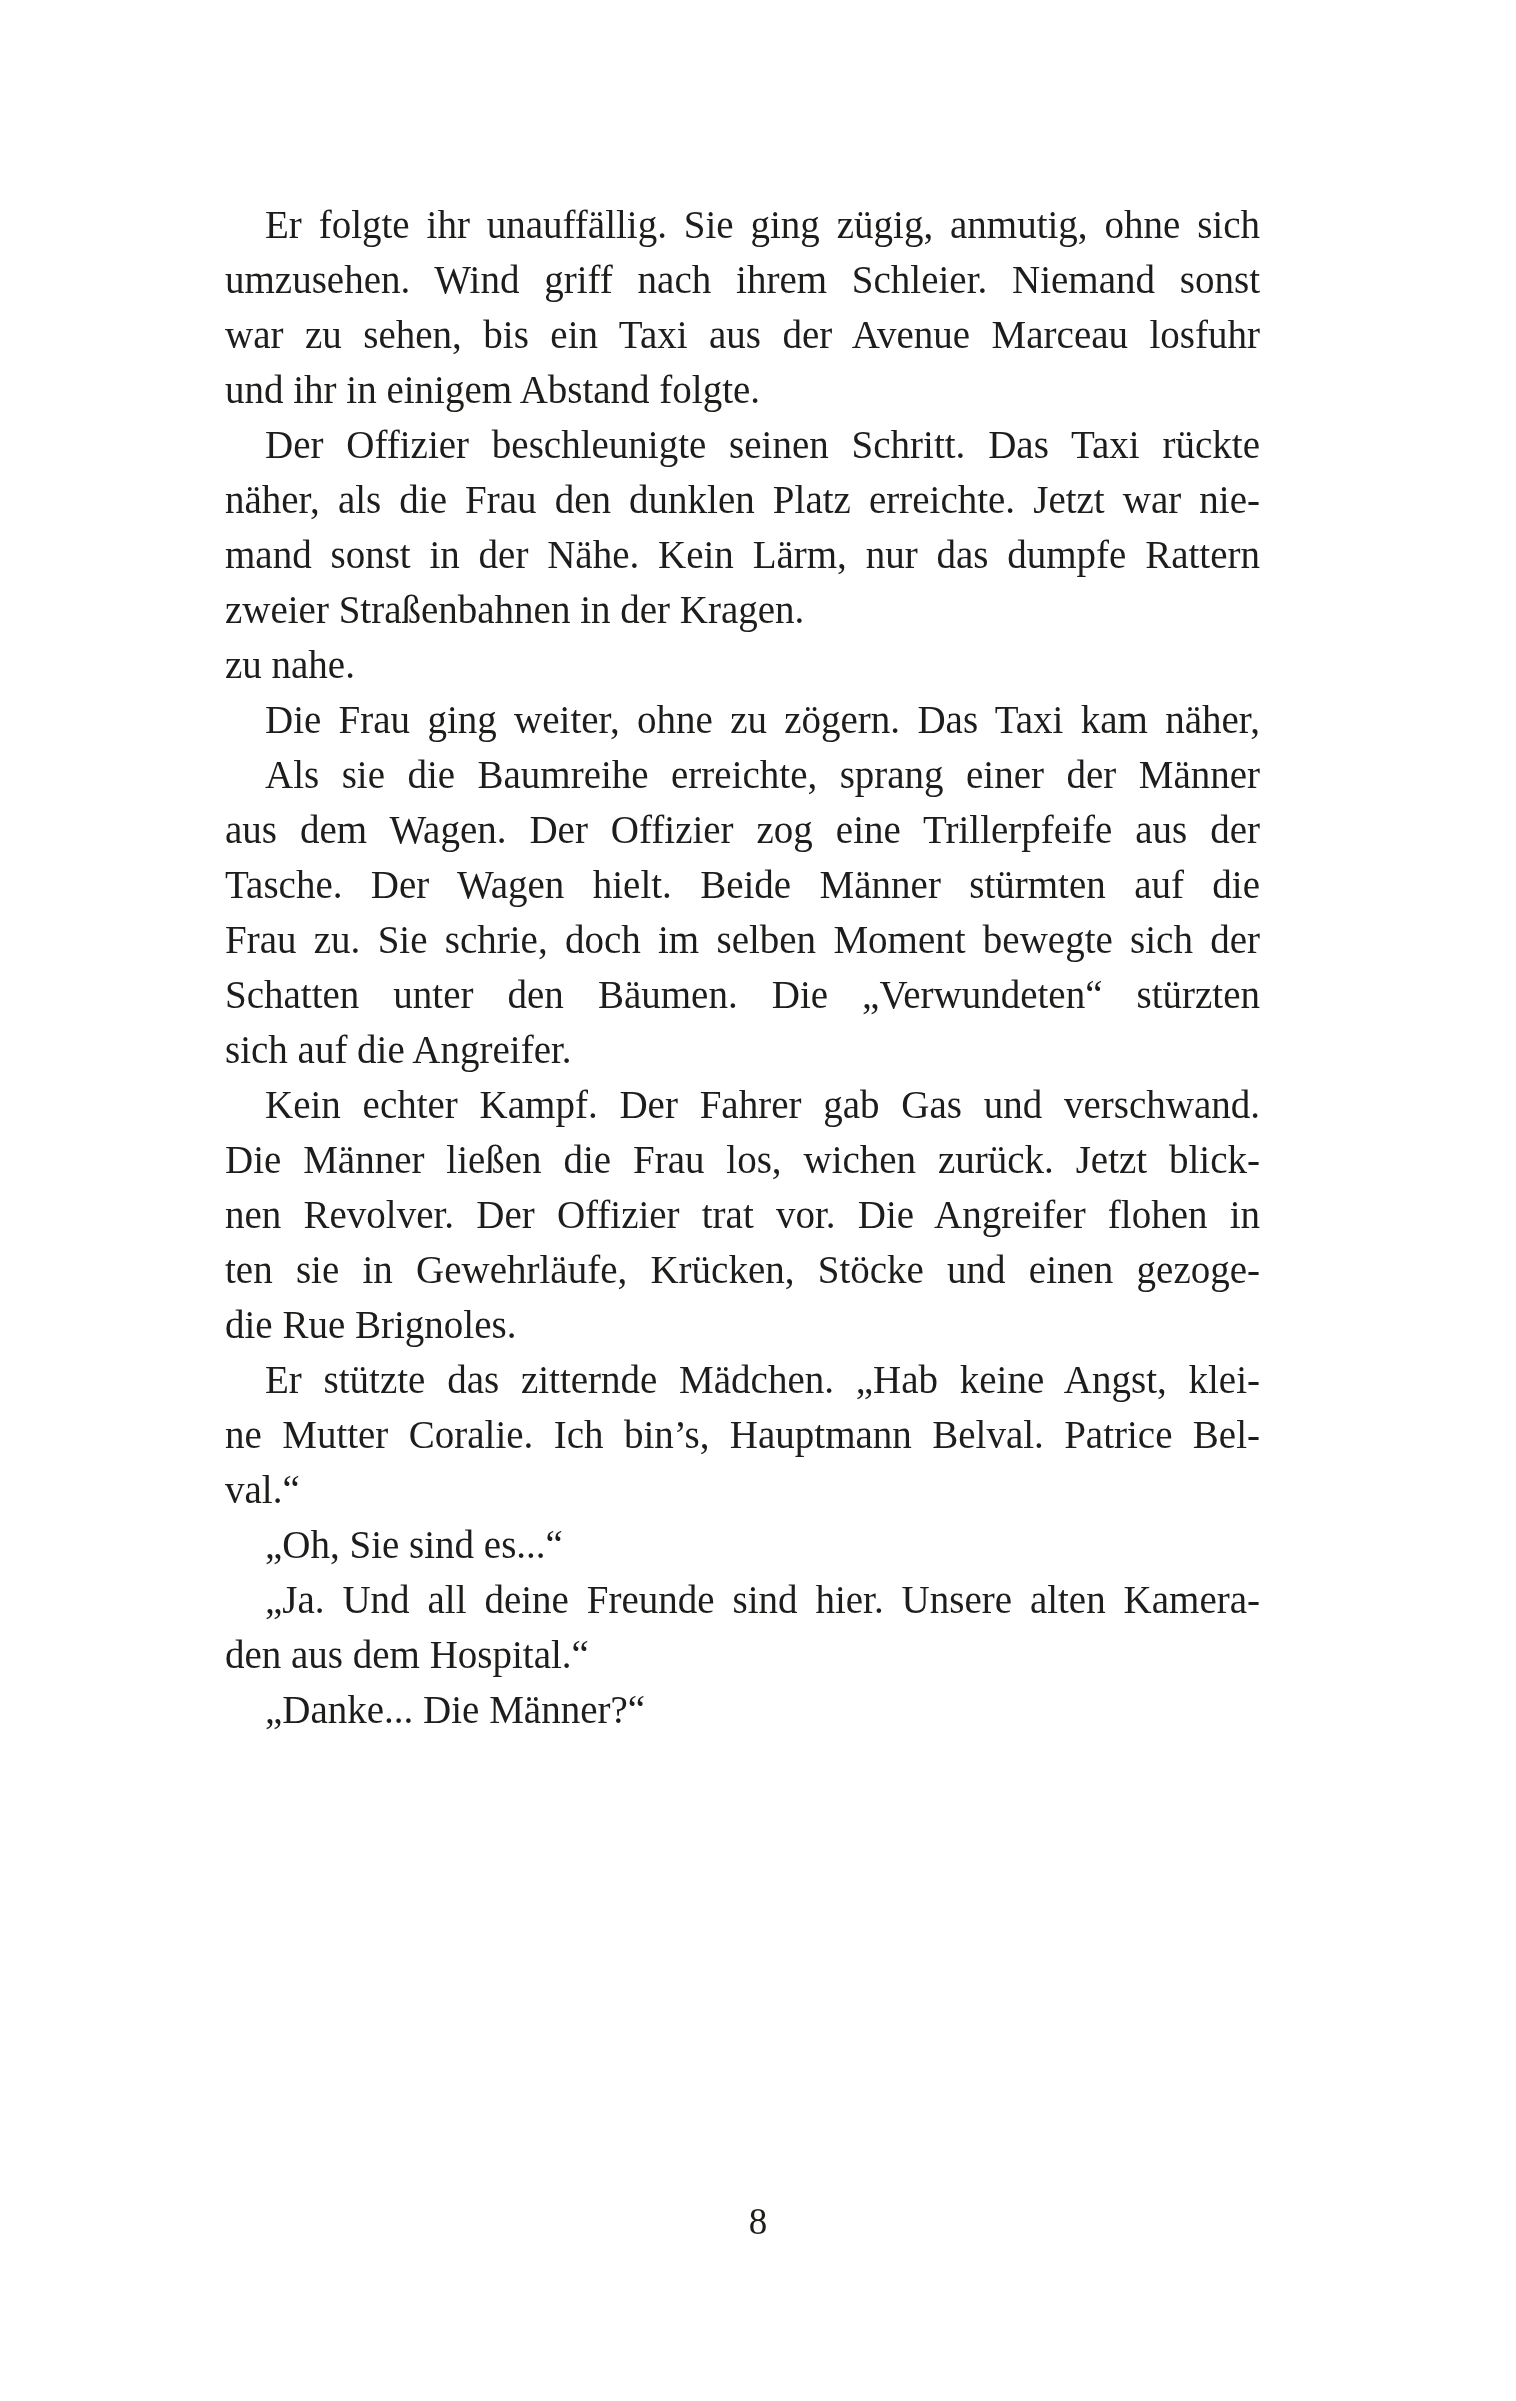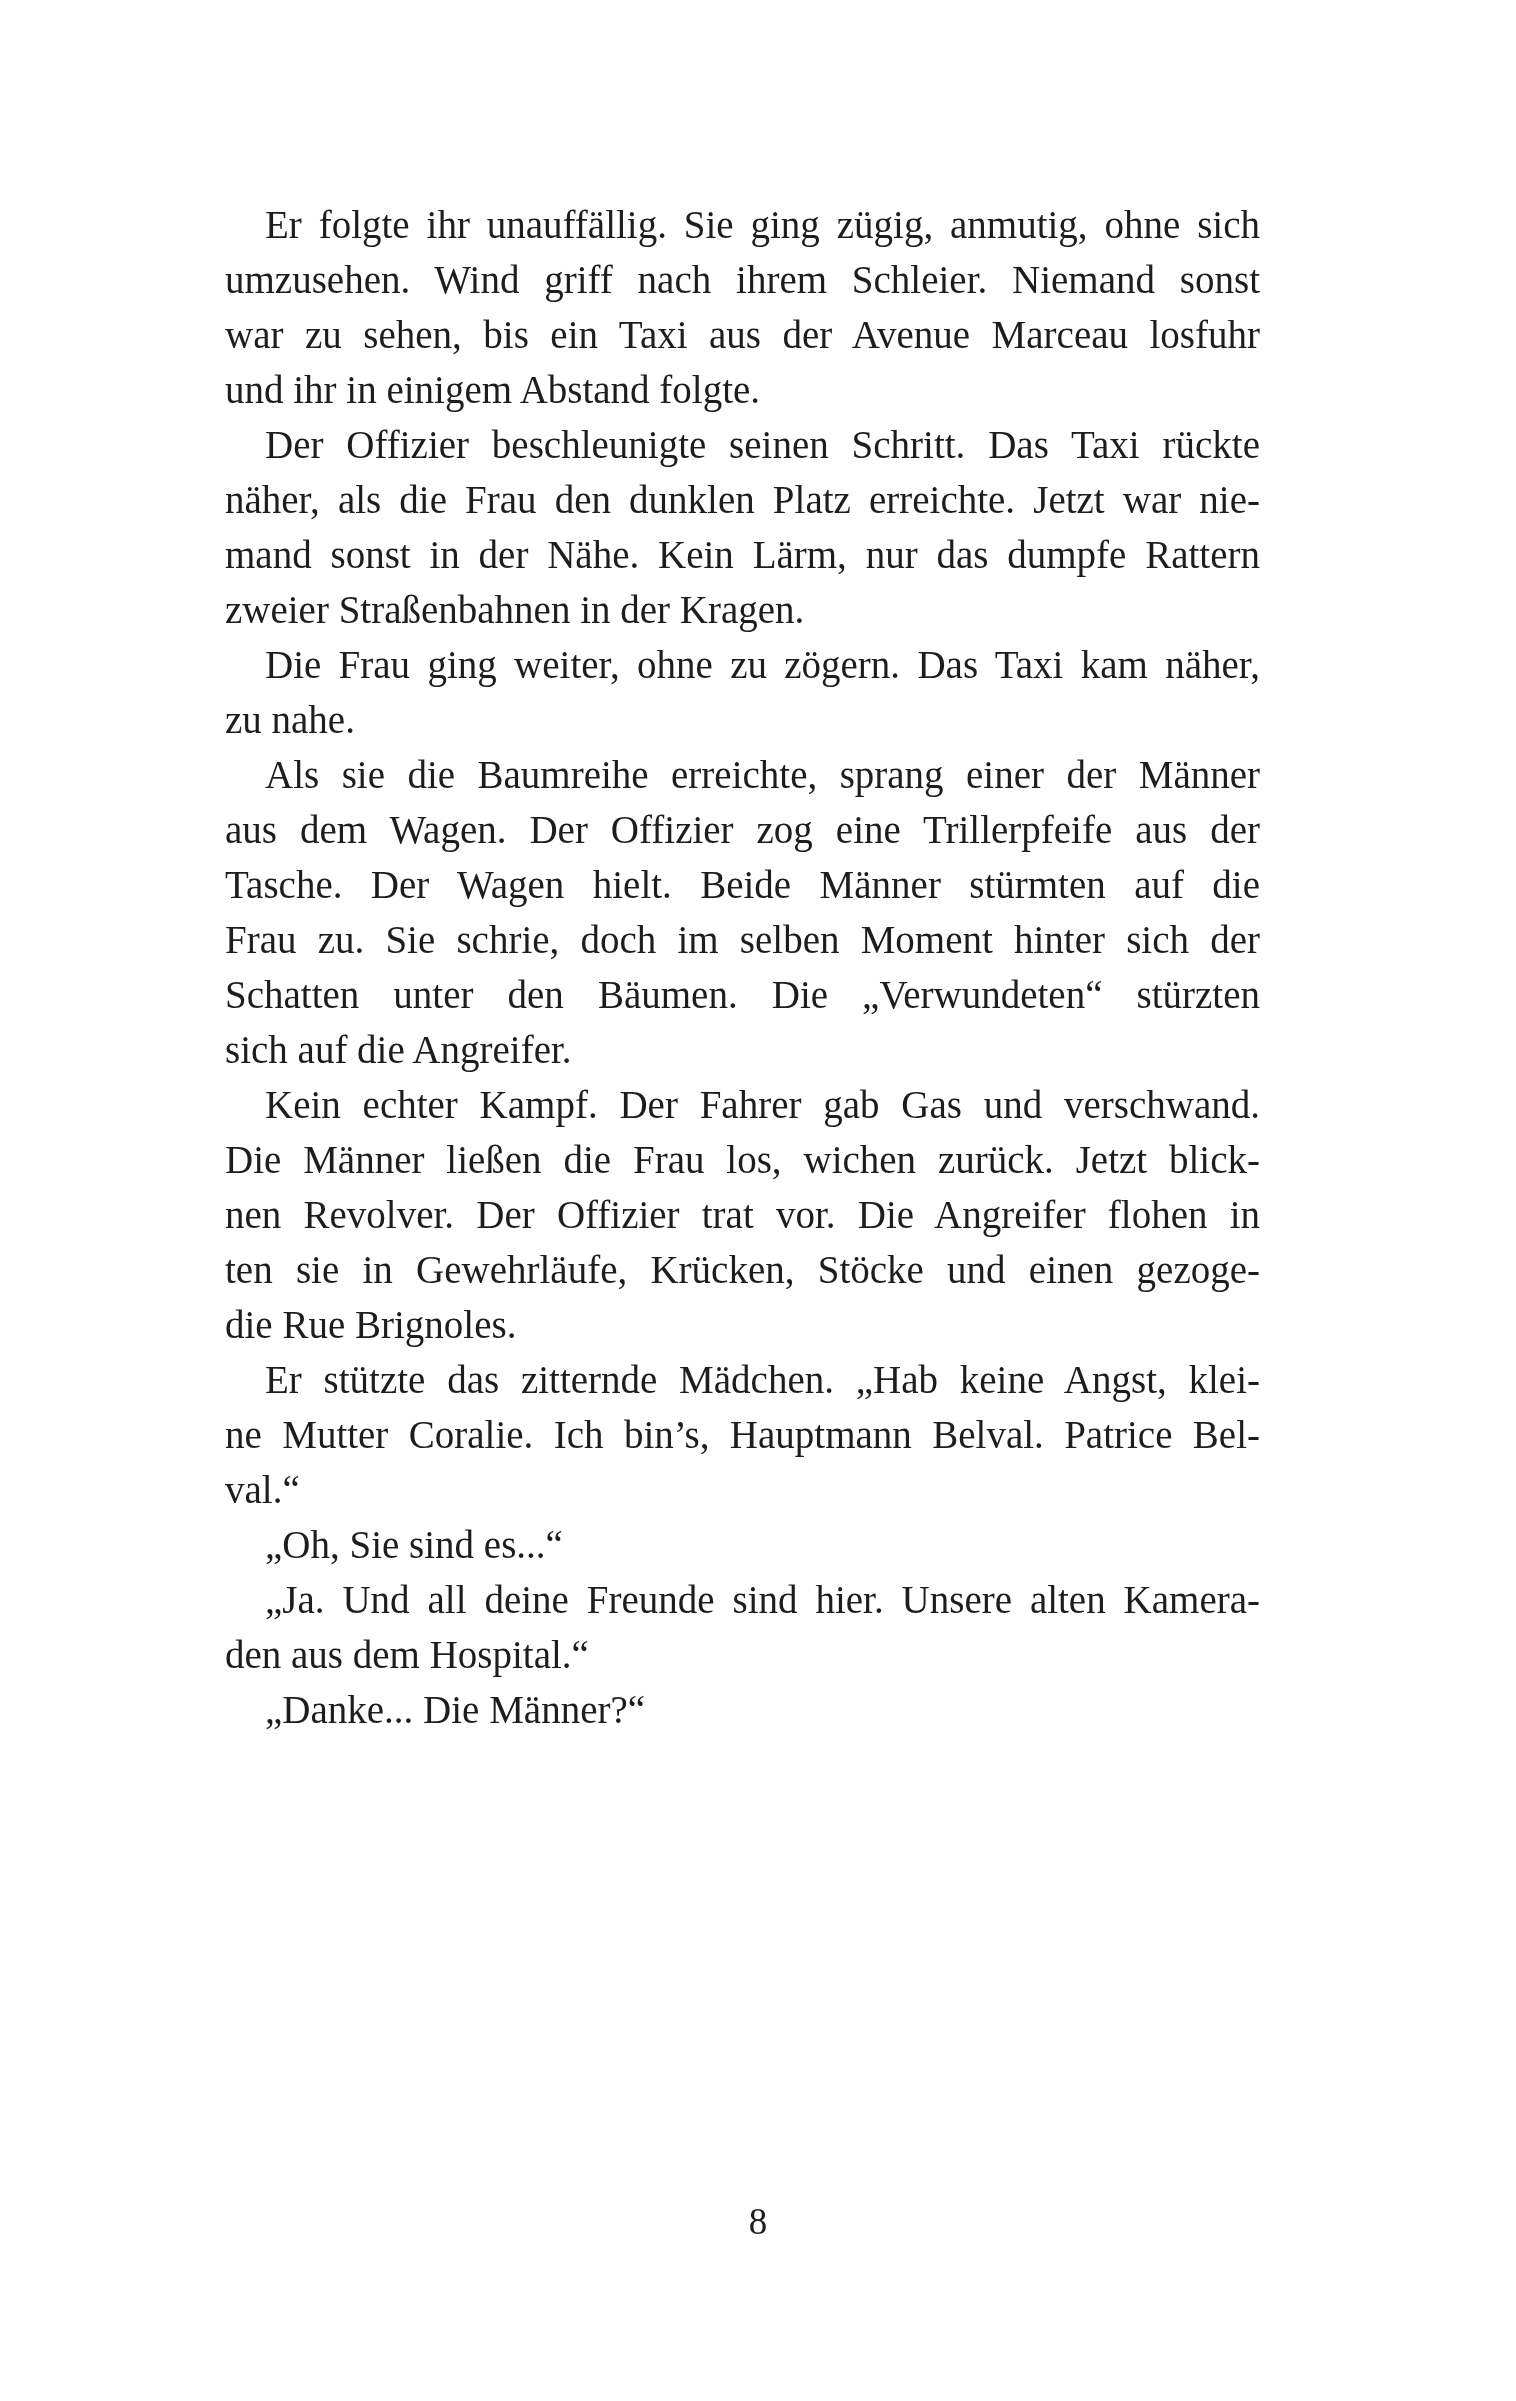--- a/index.html
+++ b/index.html
@@ -67,28 +67,28 @@
         <div class="line">war zu sehen, bis ein Taxi aus der Avenue Marceau losfuhr</div>
         <div class="line last">und ihr in einigem Abstand folgte.</div>
       </div>
       <div class="paragraph">
         <div class="line first">Der Offizier beschleunigte seinen Schritt. Das Taxi rückte</div>
         <div class="line">näher, als die Frau den dunklen Platz erreichte. Jetzt war nie-</div>
         <div class="line">mand sonst in der Nähe. Kein Lärm, nur das dumpfe Rattern</div>
         <div class="line last">zweier Straßenbahnen in der Kragen.</div>
       </div>
       <div class="paragraph">
+        <div class="line last">zu nahe.</div>
         <div class="line first">Die Frau ging weiter, ohne zu zögern. Das Taxi kam näher,</div>
-        <div class="line last">zu nahe.</div>
       </div>
       <div class="paragraph">
         <div class="line first">Als sie die Baumreihe erreichte, sprang einer der Männer</div>
         <div class="line">aus dem Wagen. Der Offizier zog eine Trillerpfeife aus der</div>
         <div class="line">Tasche. Der Wagen hielt. Beide Männer stürmten auf die</div>
-        <div class="line">Frau zu. Sie schrie, doch im selben Moment hinter sich der</div>
+        <div class="line">Frau zu. Sie schrie, doch im selben Moment bewegte sich der</div>
         <div class="line">Schatten unter den Bäumen. Die „Verwundeten“ stürzten</div>
         <div class="line last">sich auf die Angreifer.</div>
       </div>
       <div class="paragraph">
         <div class="line first">Kein echter Kampf. Der Fahrer gab Gas und verschwand.</div>
         <div class="line">Die Männer ließen die Frau los, wichen zurück. Jetzt blick-</div>
         <div class="line">nen Revolver. Der Offizier trat vor. Die Angreifer flohen in</div>
         <div class="line">ten sie in Gewehrläufe, Krücken, Stöcke und einen gezoge-</div>
         <div class="line last">die Rue Brignoles.</div>
       </div>

